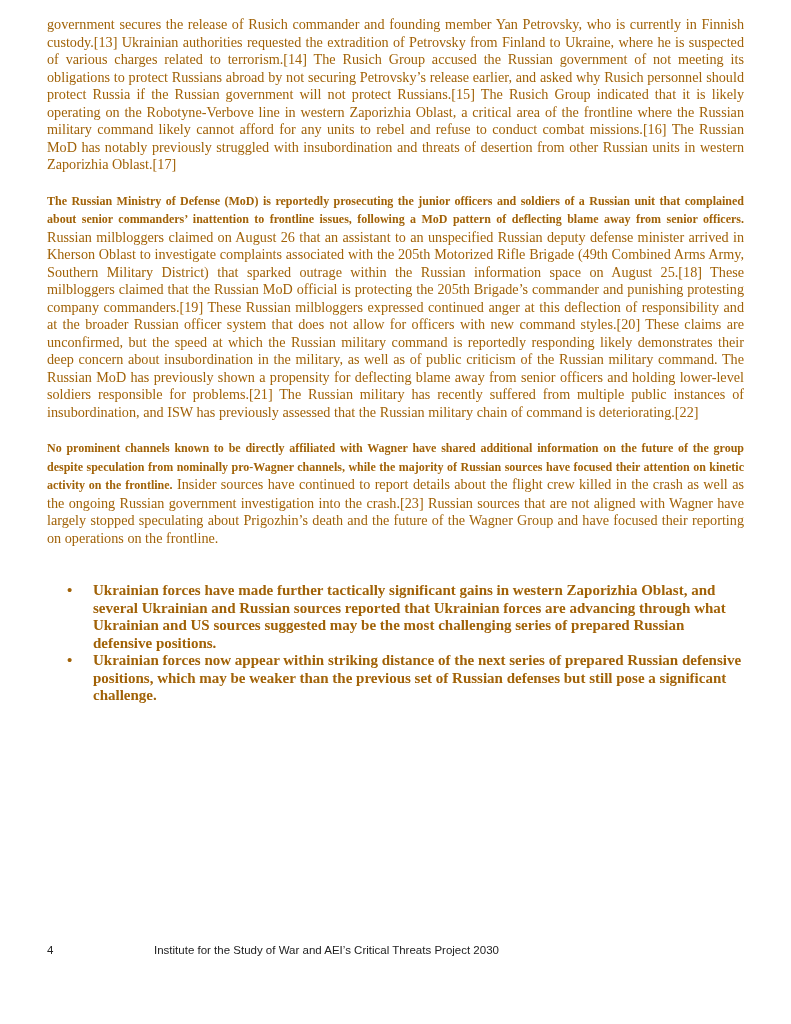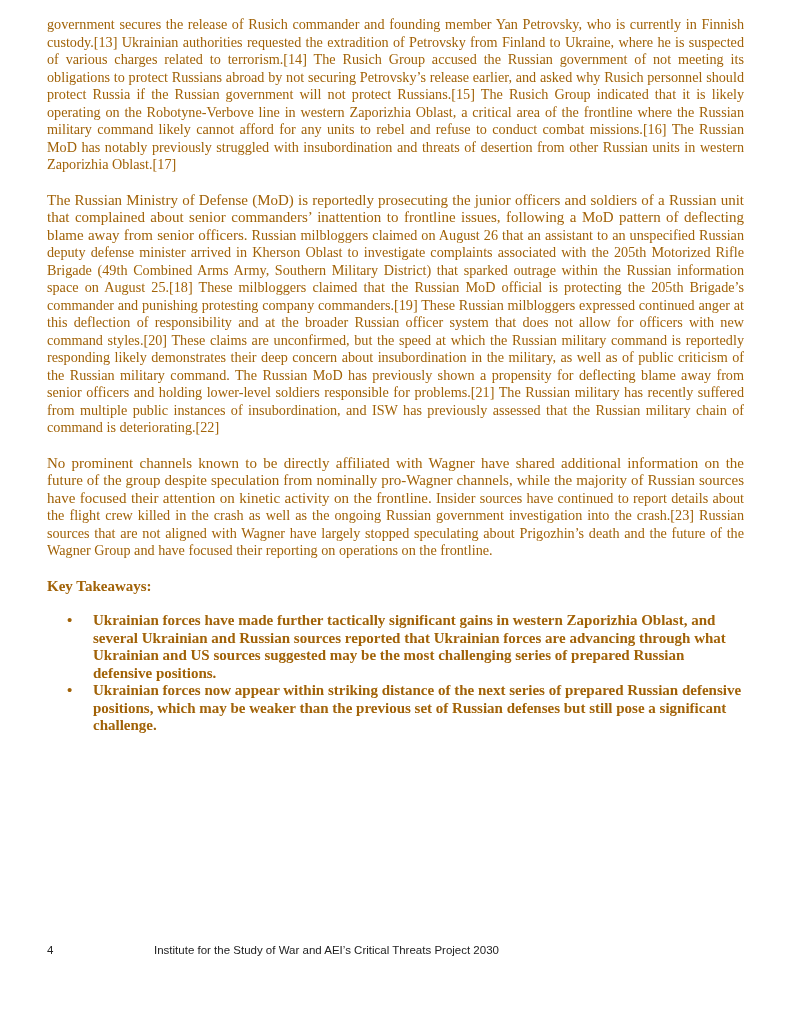--- a/index.html
+++ b/index.html
@@ -4,21 +4,21 @@
   <style>
     html, body { margin: 0; padding: 0; background: #ffffff; }
     body { width: 791px; height: 1024px; position: relative; overflow: hidden; }
     .page {
       position: absolute; left: 47px; top: 16px; width: 697px;
       font-family: "Liberation Serif", "DejaVu Serif", serif;
       font-size: 14.2px; line-height: 17.5px; color: #a16207;
     }
     p { margin: 0; text-align: justify; text-align-last: left; }
     .gap { height: 18px; }
-    .lead { font-weight: normal; font-size: 15px; }
+    .lead { font-weight: bold; font-size: 12px; }
     .kt-heading { font-weight: bold; font-size: 15px; margin: 0; }
     ul { margin: 17px 0 0 0; padding: 0 0 0 46px; list-style: none; }
     li { position: relative; font-weight: bold; font-size: 15px; line-height: 17.5px; text-align: left; }
     .bullet { position: absolute; left: -26px; top: 0; font-weight: bold; }
     .footer {
       position: absolute; top: 944px; left: 47px; width: 600px;
       font-family: "Liberation Sans", "DejaVu Sans", sans-serif; font-size: 11.5px; color: #222222;
     }
     .page-num { position: absolute; left: 0; top: 0; }
     .footer-text { position: absolute; left: 107px; top: 0; white-space: nowrap; }
@@ -32,21 +32,20 @@
   </p>
   <div class="gap"></div>
   <p>
     <span class="lead">The Russian Ministry of Defense (MoD) is reportedly prosecuting the junior officers and soldiers of a Russian unit that complained about senior commanders’ inattention to frontline issues, following a MoD pattern of deflecting blame away from senior officers.</span><span> Russian milbloggers claimed on August 26 that an assistant to an unspecified Russian deputy defense minister arrived in Kherson Oblast to investigate complaints associated with the 205th Motorized Rifle Brigade (49th Combined Arms Army, Southern Military District) that sparked outrage within the Russian information space on August 25.[18] These milbloggers claimed that the Russian MoD official is protecting the 205th Brigade’s commander and punishing protesting company commanders.[19] These Russian milbloggers expressed continued anger at this deflection of responsibility and at the broader Russian officer system that does not allow for officers with new command styles.[20] These claims are unconfirmed, but the speed at which the Russian military command is reportedly responding likely demonstrates their deep concern about insubordination in the military, as well as of public criticism of the Russian military command. The Russian MoD has previously shown a propensity for deflecting blame away from senior officers and holding lower-level soldiers responsible for problems.[21] The Russian military has recently suffered from multiple public instances of insubordination, and ISW has previously assessed that the Russian military chain of command is deteriorating.[22]</span>
   </p>
   <div class="gap"></div>
   <p>
     <span class="lead">No prominent channels known to be directly affiliated with Wagner have shared additional information on the future of the group despite speculation from nominally pro-Wagner channels, while the majority of Russian sources have focused their attention on kinetic activity on the frontline.</span><span> Insider sources have continued to report details about the flight crew killed in the crash as well as the ongoing Russian government investigation into the crash.[23] Russian sources that are not aligned with Wagner have largely stopped speculating about Prigozhin’s death and the future of the Wagner Group and have focused their reporting on operations on the frontline.</span>
   </p>
   <div class="gap"></div>
-  <p class="kt-heading">Key Takeaways:</p>
   <ul>
     <li>
       <span class="bullet">•</span>
       <span>Ukrainian forces have made further tactically significant gains in western Zaporizhia Oblast, and several Ukrainian and Russian sources reported that Ukrainian forces are advancing through what Ukrainian and US sources suggested may be the most challenging series of prepared Russian defensive positions.</span>
     </li>
     <li>
       <span class="bullet">•</span>
       <span>Ukrainian forces now appear within striking distance of the next series of prepared Russian defensive positions, which may be weaker than the previous set of Russian defenses but still pose a significant challenge.</span>
     </li>
   </ul>

